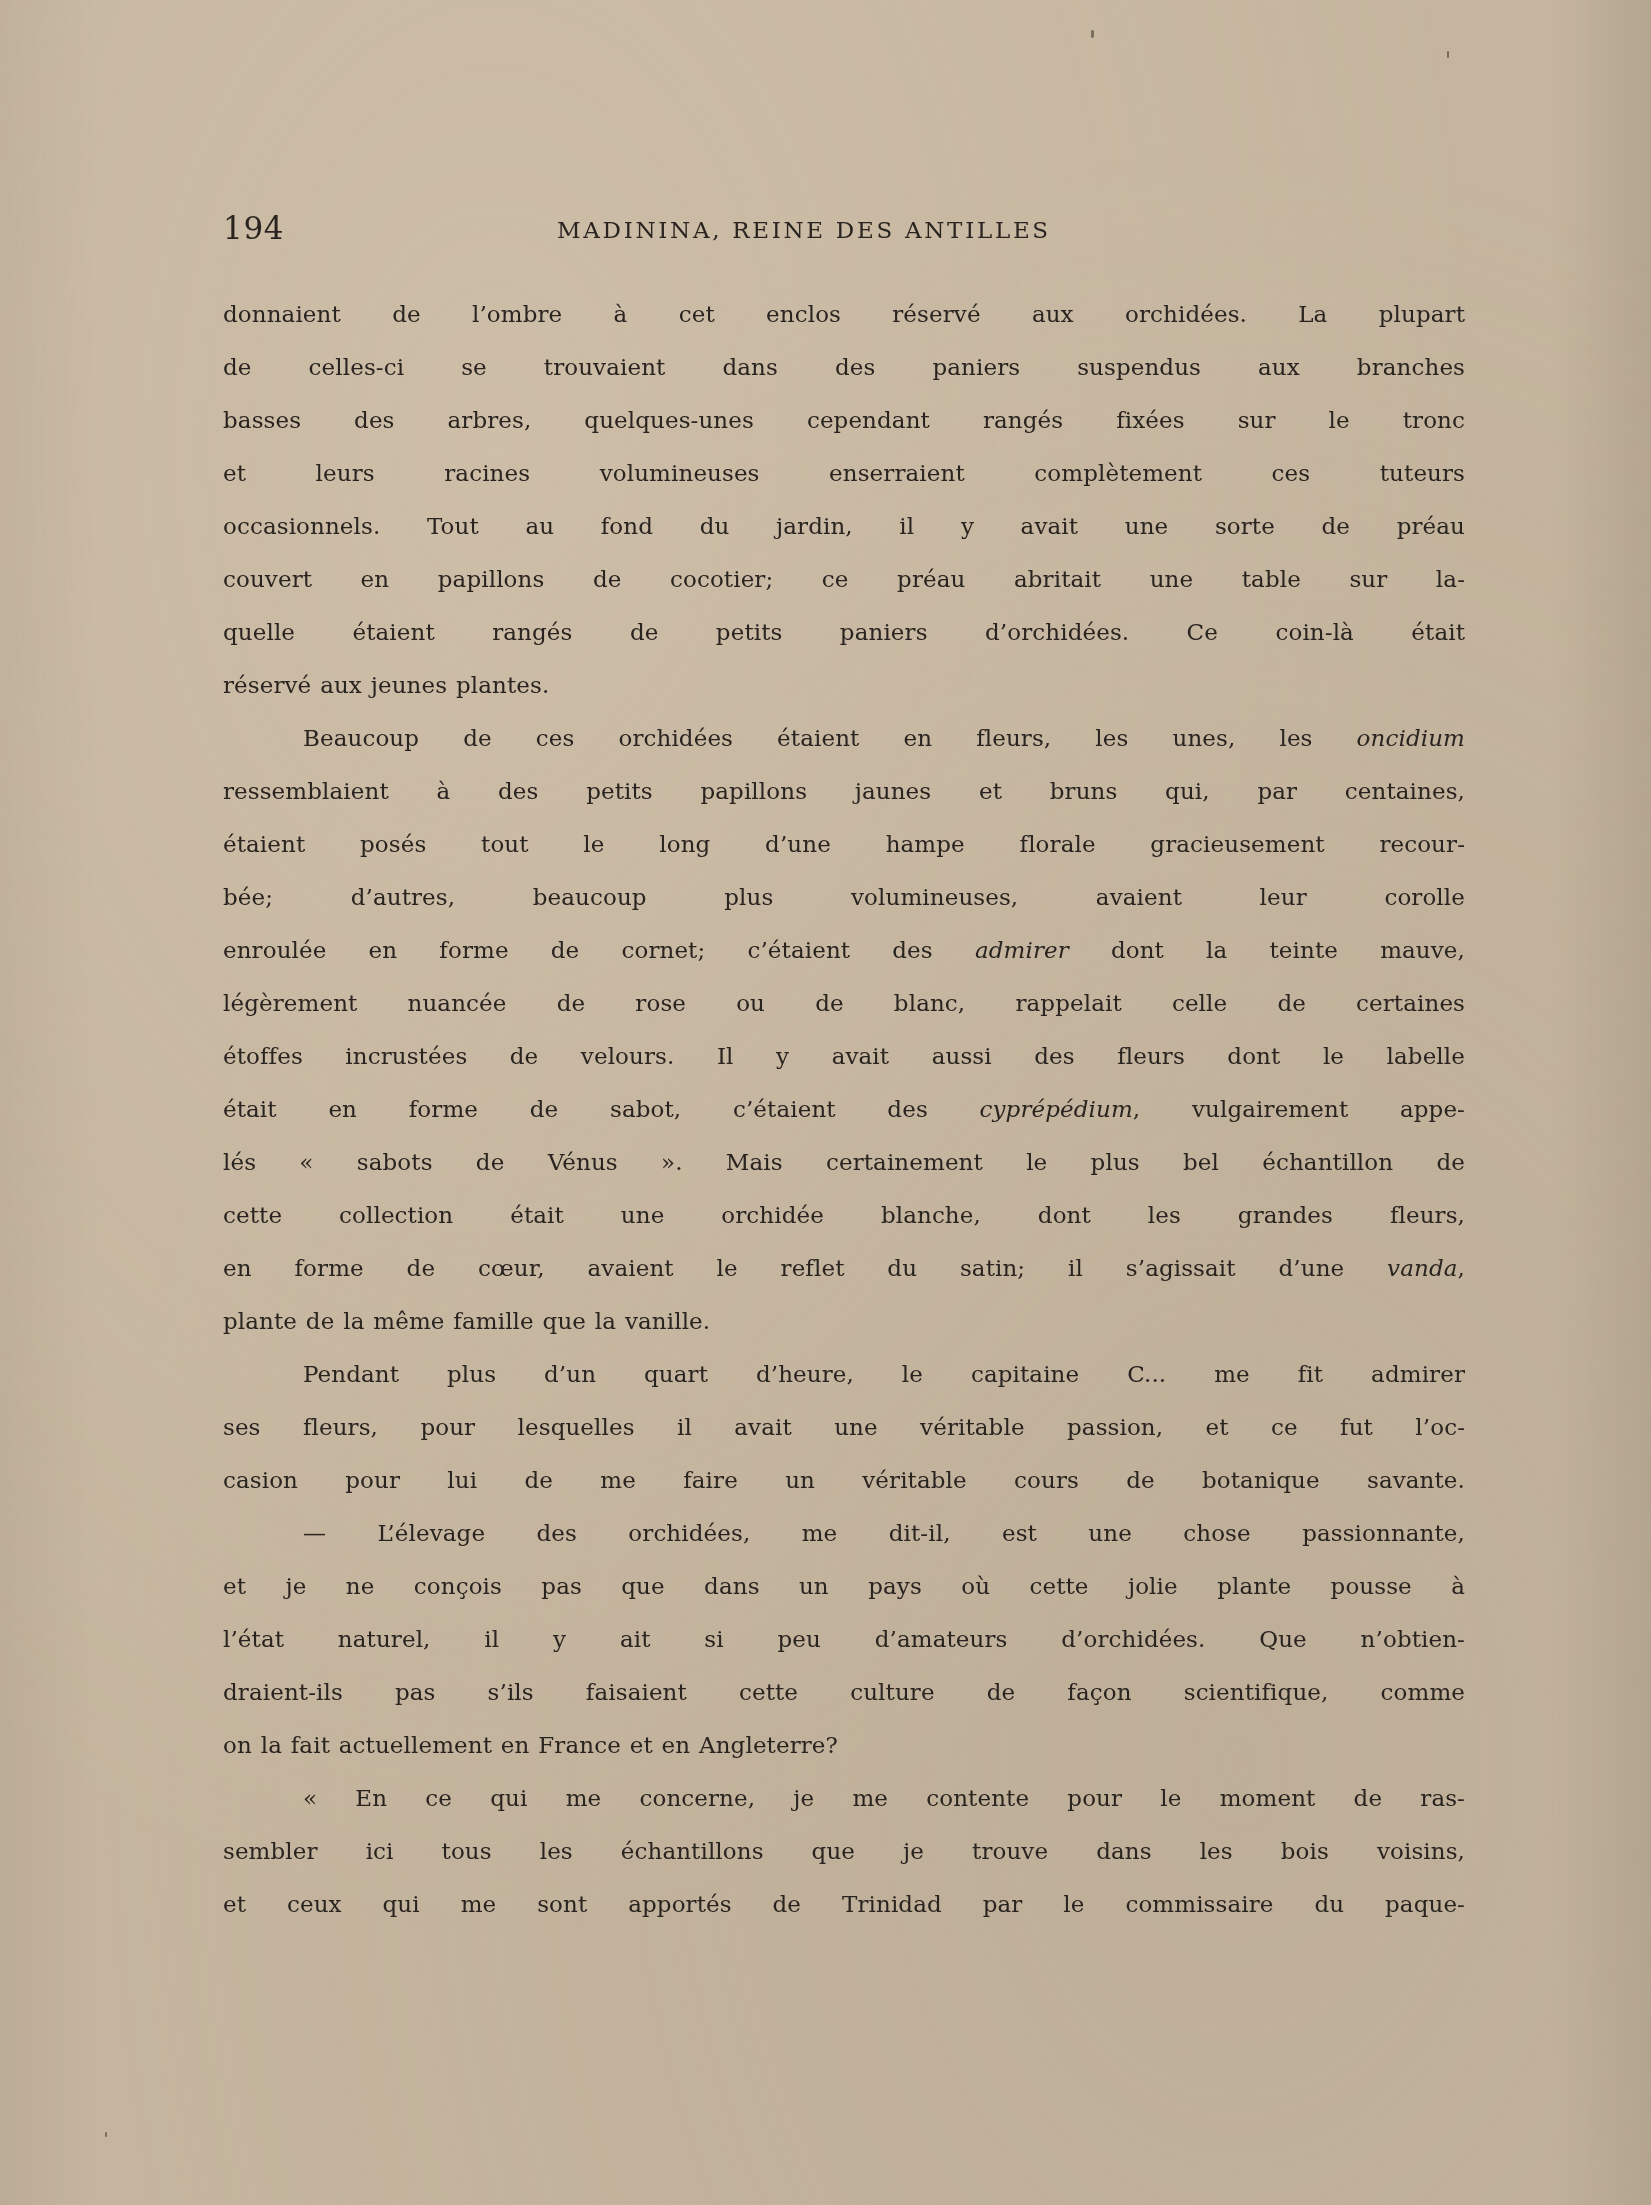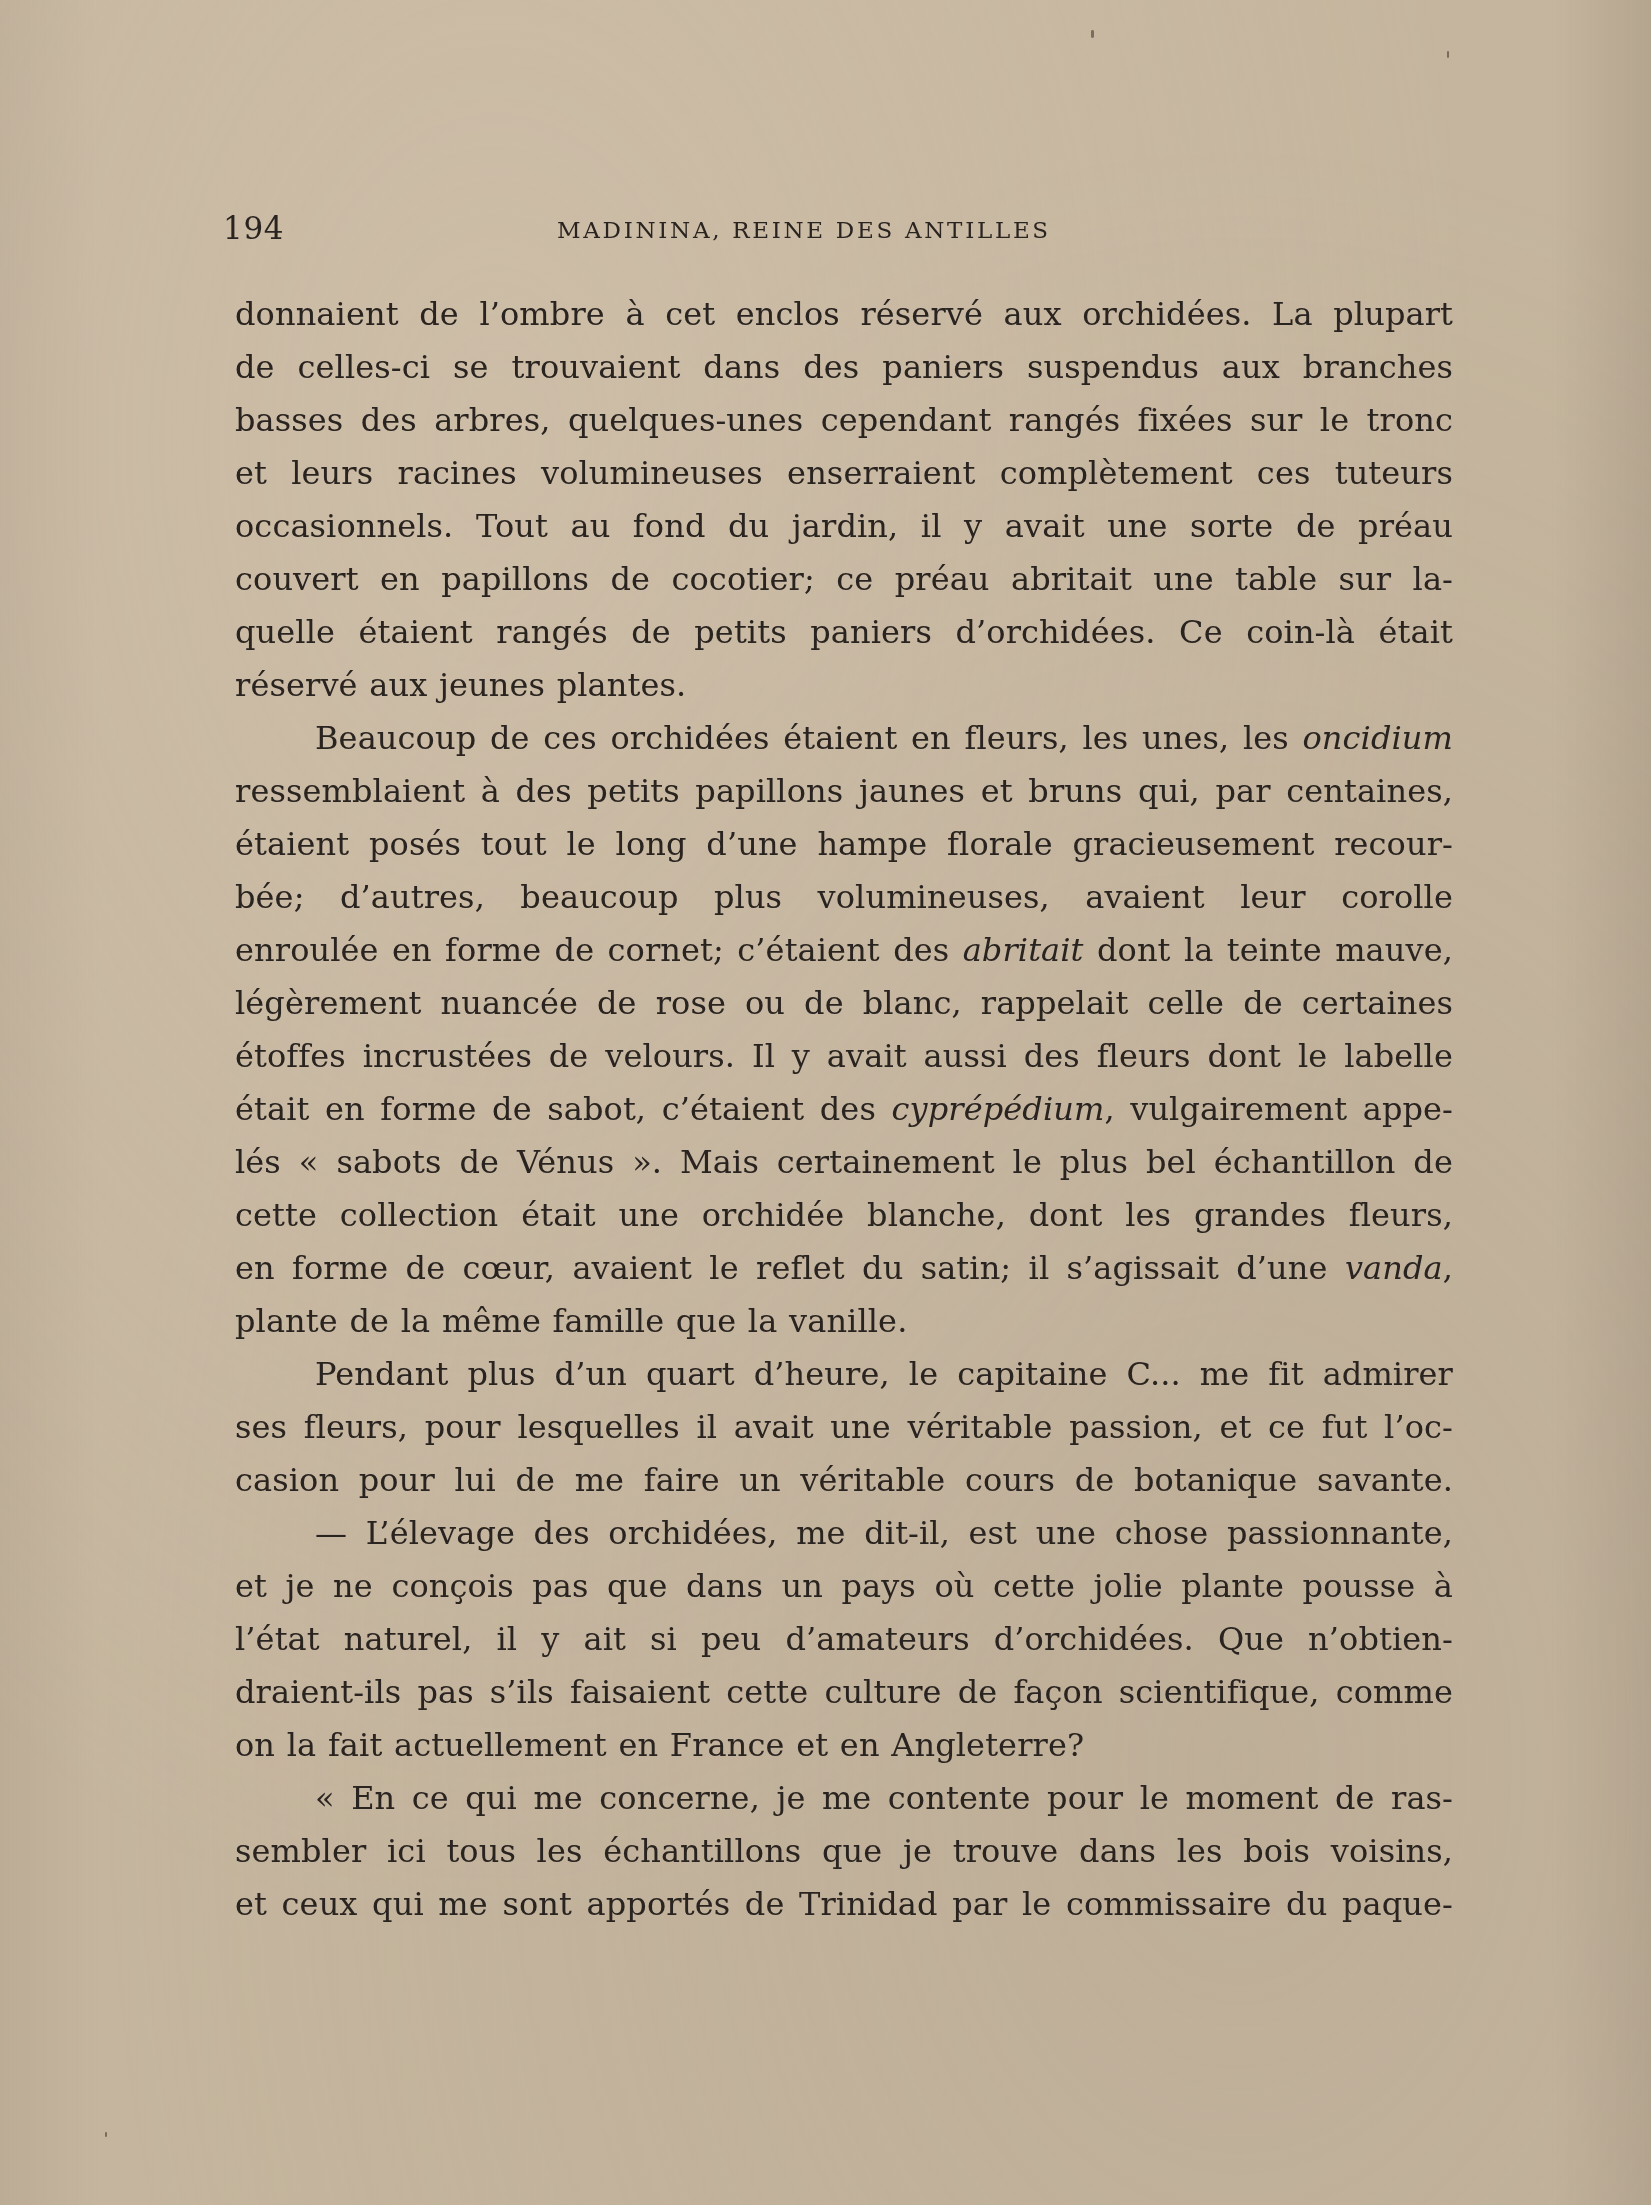--- a/index.html
+++ b/index.html
@@ -42,22 +42,22 @@
       position: absolute;
       left: 334px;
       top: 4px;
       font-size: 23px;
       letter-spacing: 2.7px;
       line-height: 37px;
       font-variant: small-caps;
       text-align: right;
     }
     .body-text p {
-      margin: 12px;
-      font-size: 32px;
+      margin: 0;
+      font-size: 23px;
       line-height: 53px;
       text-align: justify;
       text-align-last: left;
       letter-spacing: 0.1px;
       word-spacing: 1.4px;
     }
     .line {
       display: block;
       text-align: justify;
       text-align-last: justify;
@@ -94,21 +94,21 @@
         <span class="line"><span>basses des arbres, quelques-unes cependant rangés fixées sur le tronc</span></span>
         <span class="line"><span>et leurs racines volumineuses enserraient complètement ces  tuteurs</span></span>
         <span class="line"><span>occasionnels. Tout au fond du jardin, il y avait une sorte de préau</span></span>
         <span class="line"><span>couvert en papillons de cocotier; ce préau abritait une table sur la-</span></span>
         <span class="line"><span>quelle étaient rangés de petits paniers d’orchidées. Ce coin-là était</span></span>
         <span class="line last"><span>réservé aux jeunes plantes.</span></span>
         <span class="line first-indent"><span>Beaucoup de ces orchidées étaient en fleurs, les unes, les </span><em>oncidium</em></span>
         <span class="line"><span>ressemblaient à des petits papillons jaunes et bruns qui, par centaines,</span></span>
         <span class="line"><span>étaient posés tout le long d’une hampe florale gracieusement recour-</span></span>
         <span class="line"><span>bée; d’autres, beaucoup plus volumineuses, avaient leur corolle</span></span>
-        <span class="line"><span>enroulée en forme de cornet; c’étaient des </span><em>abritait</em><span> dont la teinte mauve,</span></span>
+        <span class="line"><span>enroulée en forme de cornet; c’étaient des </span><em>admirer</em><span> dont la teinte mauve,</span></span>
         <span class="line"><span>légèrement nuancée de rose ou de blanc, rappelait celle de certaines</span></span>
         <span class="line"><span>étoffes incrustées de velours. Il y avait aussi des fleurs dont le labelle</span></span>
         <span class="line"><span>était en forme de sabot, c’étaient des </span><em>cyprépédium</em><span>, vulgairement appe-</span></span>
         <span class="line"><span>lés « sabots de Vénus ». Mais certainement le plus bel échantillon de</span></span>
         <span class="line"><span>cette collection était une orchidée blanche, dont les grandes fleurs,</span></span>
         <span class="line"><span>en forme de cœur, avaient le reflet du satin; il s’agissait d’une </span><em>vanda</em><span>,</span></span>
         <span class="line last"><span>plante de la même famille que la vanille.</span></span>
         <span class="line first-indent"><span>Pendant plus d’un quart d’heure, le capitaine C... me fit admirer</span></span>
         <span class="line"><span>ses fleurs, pour lesquelles il avait une véritable passion, et ce fut l’oc-</span></span>
         <span class="line"><span>casion pour lui de me faire un véritable cours de botanique savante.</span></span>

